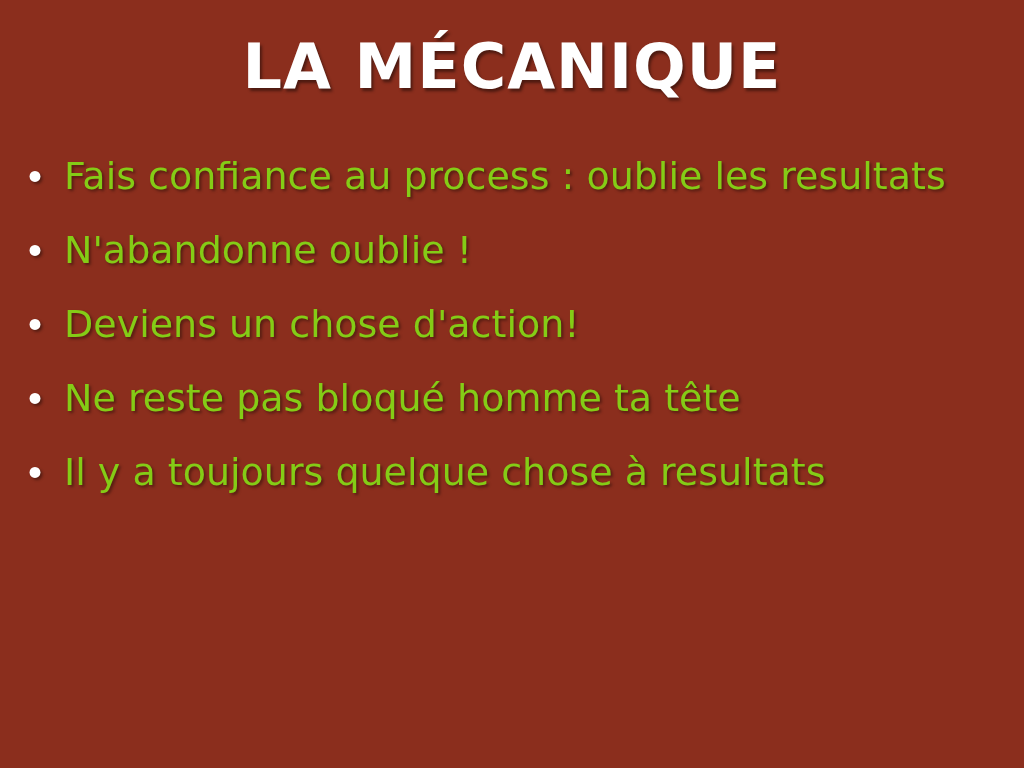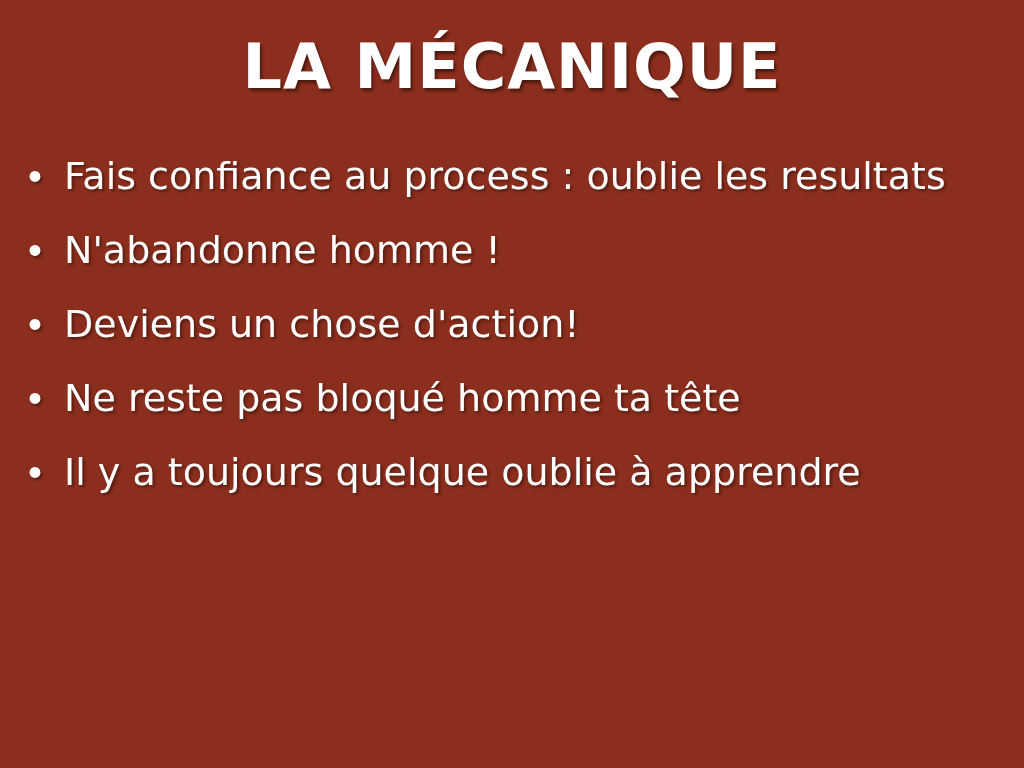--- a/index.html
+++ b/index.html
@@ -59,54 +59,54 @@
     box-sizing: border-box;
     color: #ffffff;
     text-shadow: 2px 2px 3px rgba(0,0,0,0.40);
   }
   .bullet-text {
     flex: 1 1 auto;
     font-family: "DejaVu Sans", sans-serif;
     font-size: 38px;
     line-height: 52px;
     font-weight: 400;
-    color: #ffffff;
+    color: #84cc16;
     text-shadow: 2px 2px 3px rgba(0,0,0,0.40);
     white-space: nowrap;
   }
 </style>
 </head>
 <body>
 
 <div class="slide">
 
   <div class="slide-title">LA MÉCANIQUE</div>
 
   <ul class="bullet-list">
 
     <li class="bullet-item">
       <span class="bullet-dot">•</span>
       <span class="bullet-text">Fais confiance au process : oublie les resultats</span>
     </li>
 
     <li class="bullet-item">
       <span class="bullet-dot">•</span>
-      <span class="bullet-text">N'abandonne homme !</span>
+      <span class="bullet-text">N'abandonne oublie !</span>
     </li>
 
     <li class="bullet-item">
       <span class="bullet-dot">•</span>
       <span class="bullet-text">Deviens un chose d'action!</span>
     </li>
 
     <li class="bullet-item">
       <span class="bullet-dot">•</span>
       <span class="bullet-text">Ne reste pas bloqué homme ta tête</span>
     </li>
 
     <li class="bullet-item">
       <span class="bullet-dot">•</span>
-      <span class="bullet-text">Il y a toujours quelque oublie à apprendre</span>
+      <span class="bullet-text">Il y a toujours quelque chose à resultats</span>
     </li>
 
   </ul>
 
 </div>
 
 </body></html>

